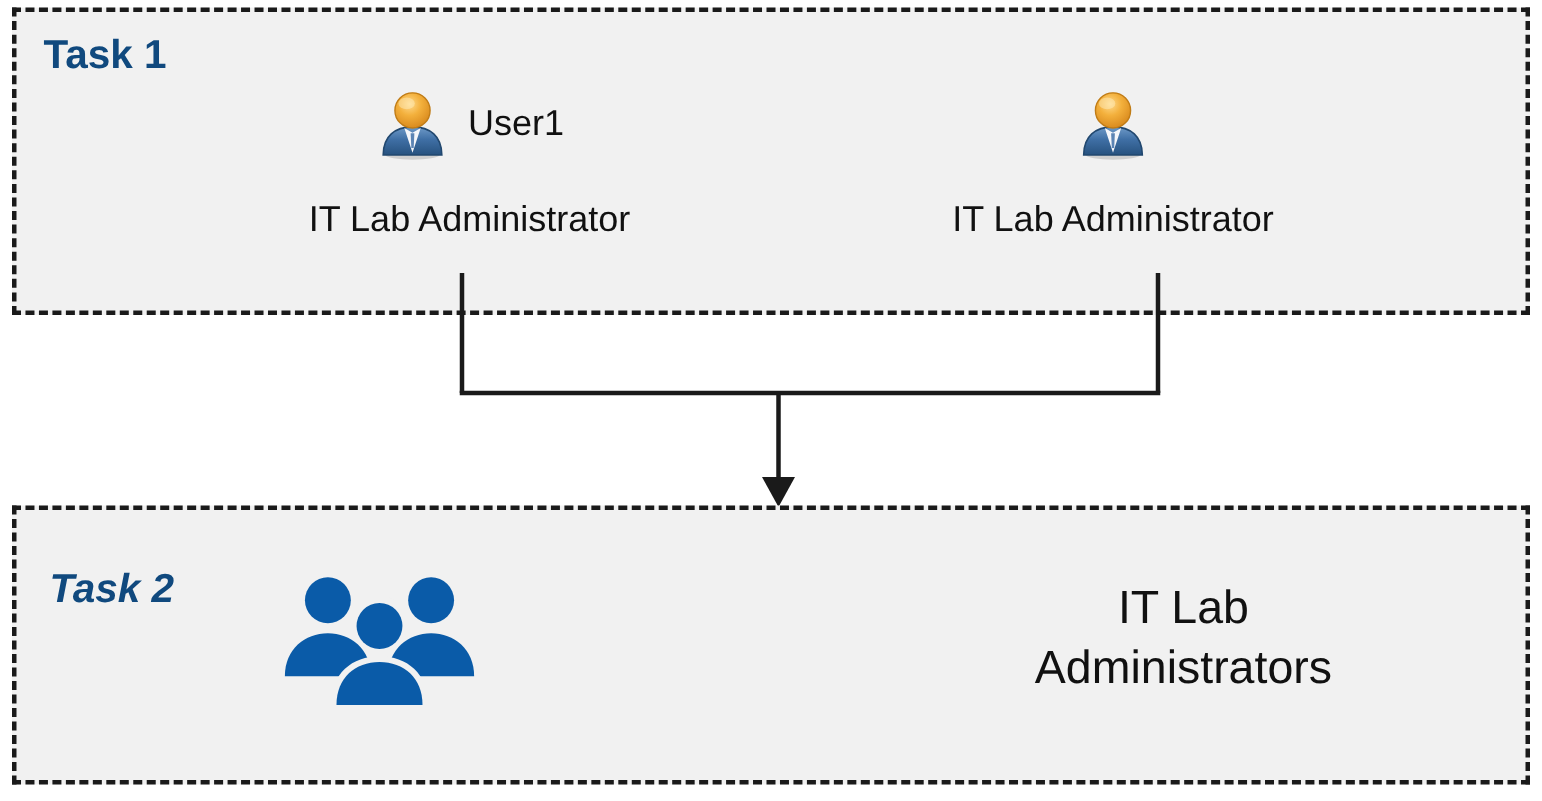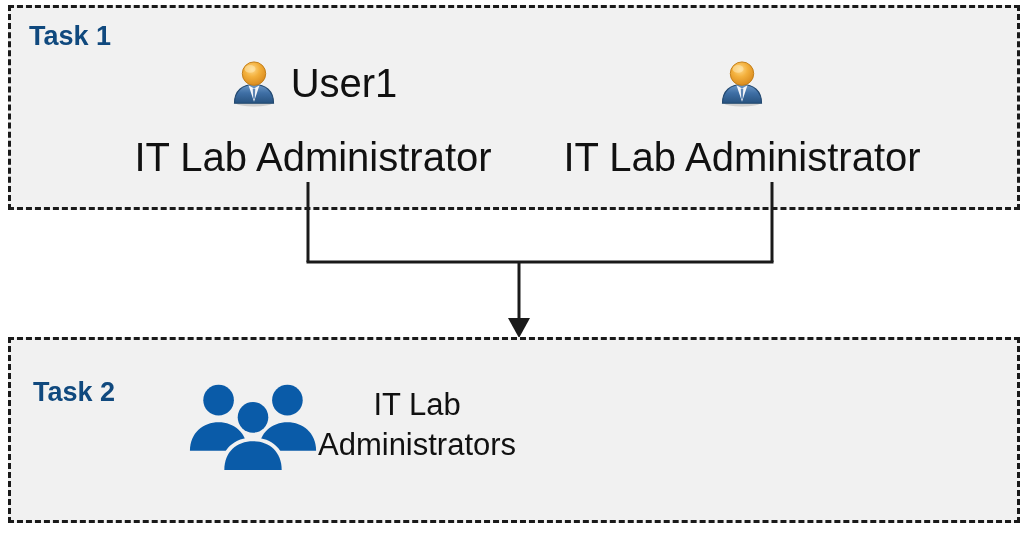--- a/index.html
+++ b/index.html
@@ -45,28 +45,28 @@
 
   .task-label {
     position: absolute;
     color: #10497E;
     font-weight: bold;
     font-size: 27px;
     letter-spacing: 0px;
     white-space: nowrap;
   }
   #task1-label { left: 29px; top: 21px; }
-  #task2-label { left: 33px; top: 377px; }
+  #task2-label { left: 33px; top: 377px; font-style: italic; }
 
   
   .person-group {
     position: absolute;
     text-align: center;
     color: #111111;
-    font-size: 40px;
+    font-size: 24px;
     line-height: 1.32;
     white-space: nowrap;
   }
   #person-user1  { left: 108px; top: 57px; width: 410px; }
   #person-guest  { left: 512px; top: 57px; width: 460px; }
 
   .person-row-top {
     display: flex;
     align-items: center;
     justify-content: center;
@@ -80,21 +80,22 @@
   .user-icon { display: block; width: 50px; height: 50px; flex: 0 0 auto; }
 
   
   #group-row {
     position: absolute;
     left: 188px;
     top: 378px;
     width: 700px;
     display: flex;
     align-items: center;
-    justify-content: flex-start;
+    justify-content: space-between;
+    gap: 110px;
   }
   .group-icon { width: 130px; height: 94px; flex: 0 0 auto; display:block; }
   #group-label {
     font-size: 31px;
     line-height: 1.3;
     color: #111111;
     text-align: center;
     white-space: pre-line;
   }
 

